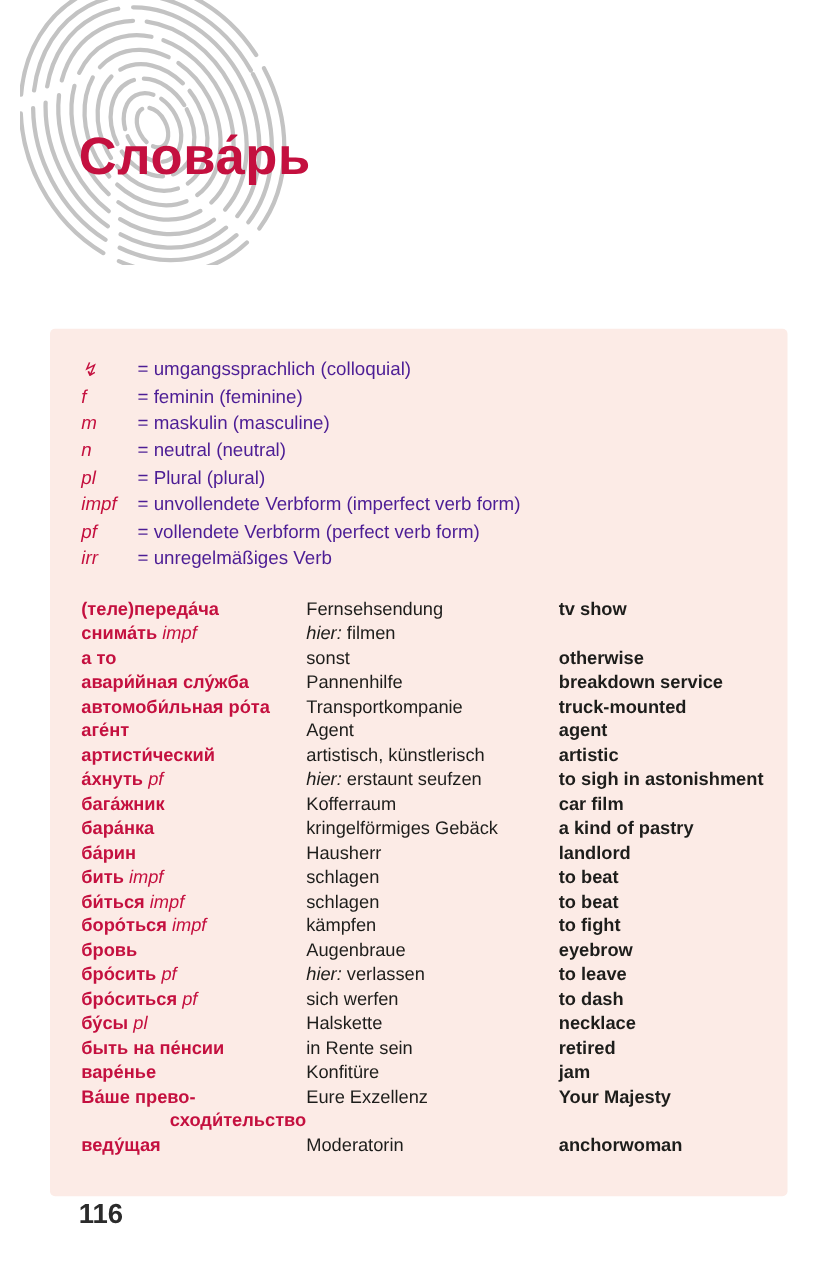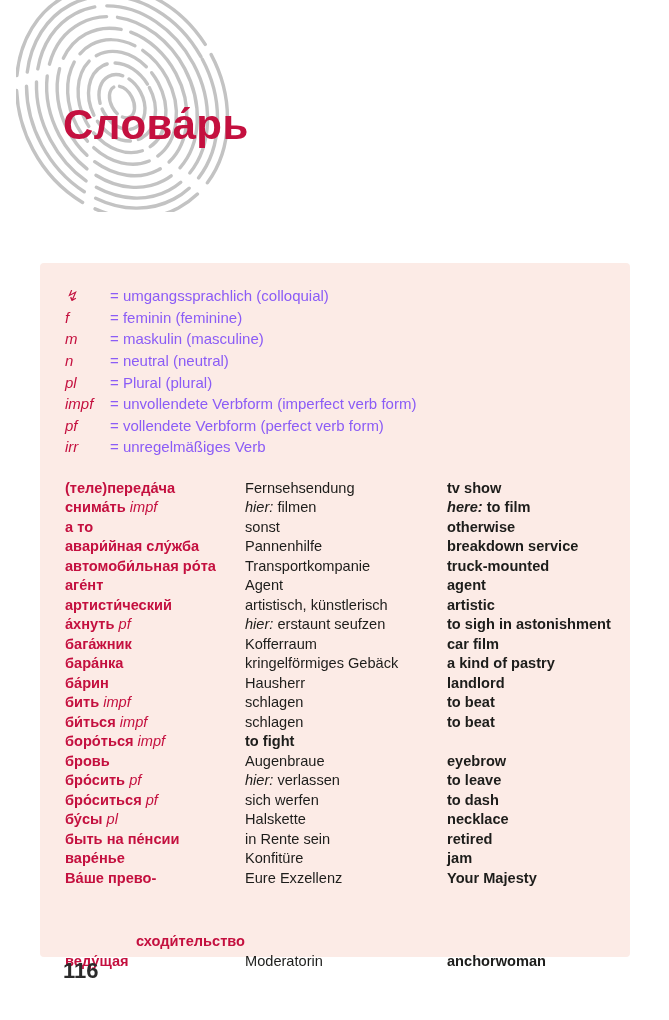--- a/index.html
+++ b/index.html
@@ -17,28 +17,28 @@
     font-size: 42px; font-weight: 700; color: #c4103f; letter-spacing: 0.5px; text-align: center;
   }
 
   .panel {
     position: absolute; left: 40px; top: 263px; width: 590px; height: 694px;
     background: #fcebe6; border-radius: 4px; padding: 22px 10px 0 25px;
   }
 
   .legend-row { display: flex; height: 21.6px; align-items: center; font-size: 15px; }
   .legend-sym { width: 45px; flex: 0 0 45px; color: #c4103f; font-style: italic; font-weight: 500; }
-  .legend-def { color: #8b5cf6; }
+  .legend-def { color: #4c1d95; }
 
   .vocab { margin-top: 21px; }
   .vrow { display: flex; align-items: flex-start; line-height: 19.5px; font-size: 14.6px; }
   .c-ru { width: 180px; flex: 0 0 180px; }
   .c-de { width: 202px; flex: 0 0 202px; }
   .c-en { flex: 1 1 auto; font-weight: bold; }
-  .ru { color: #c4103f; font-weight: 700; margin-top: 44px; }
+  .ru { color: #c4103f; font-weight: 700; }
   .ru2 { padding-left: 13px; text-align: right; }
   .note { color: #c4103f; font-style: italic; font-weight: 400; }
   .pre { font-style: italic; }
 
   .pagenum {
     position: absolute; left: 63px; top: 958px;
     font-size: 22px; font-weight: 600; color: #2b2b2b;
   }
 </style>
 </head>
@@ -100,21 +100,20 @@
       </div>
     <div class="vocab">
         <div class="vrow">
           <div class="c-ru"><span class="ru">(теле)переда́ча</span></div>
           <div class="c-de"><span class="de">Fernsehsendung</span></div>
           <div class="c-en"><span class="en">tv show</span></div>
         </div>
         <div class="vrow">
           <div class="c-ru"><span class="ru">снима́ть</span> <span class="note">impf</span></div>
           <div class="c-de"><span class="pre">hier:</span> <span class="de">filmen</span></div>
-          <div class="c-en"><span class="pre">here:</span> <span class="en">to film</span></div>
         </div>
         <div class="vrow">
           <div class="c-ru"><span class="ru">а то</span></div>
           <div class="c-de"><span class="de">sonst</span></div>
           <div class="c-en"><span class="en">otherwise</span></div>
         </div>
         <div class="vrow">
           <div class="c-ru"><span class="ru">авари́йная слу́жба</span></div>
           <div class="c-de"><span class="de">Pannenhilfe</span></div>
           <div class="c-en"><span class="en">breakdown service</span></div>
@@ -159,20 +158,21 @@
           <div class="c-de"><span class="de">schlagen</span></div>
           <div class="c-en"><span class="en">to beat</span></div>
         </div>
         <div class="vrow">
           <div class="c-ru"><span class="ru">би́ться</span> <span class="note">impf</span></div>
           <div class="c-de"><span class="de">schlagen</span></div>
           <div class="c-en"><span class="en">to beat</span></div>
         </div>
         <div class="vrow">
           <div class="c-ru"><span class="ru">боро́ться</span> <span class="note">impf</span></div>
+          <div class="c-de"><span class="de">kämpfen</span></div>
           <div class="c-en"><span class="en">to fight</span></div>
         </div>
         <div class="vrow">
           <div class="c-ru"><span class="ru">бровь</span></div>
           <div class="c-de"><span class="de">Augenbraue</span></div>
           <div class="c-en"><span class="en">eyebrow</span></div>
         </div>
         <div class="vrow">
           <div class="c-ru"><span class="ru">бро́сить</span> <span class="note">pf</span></div>
           <div class="c-de"><span class="pre">hier:</span> <span class="de">verlassen</span></div>

